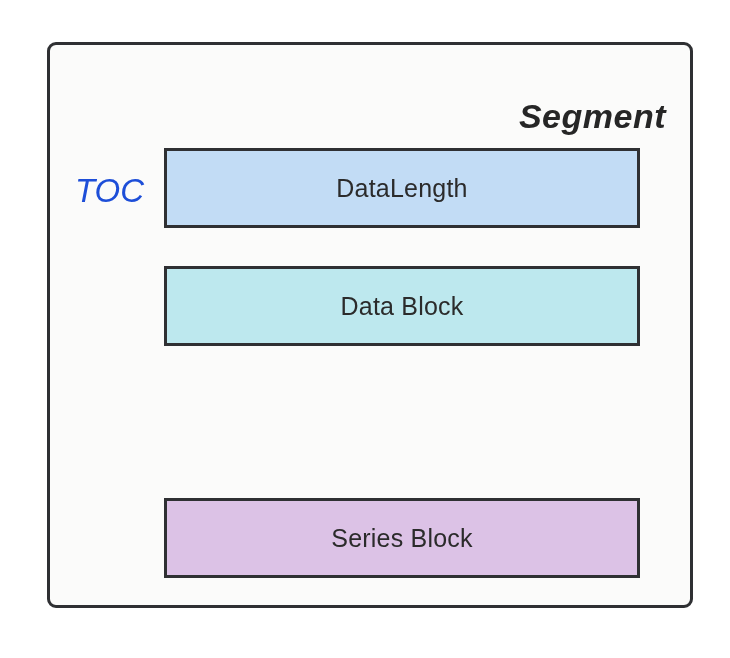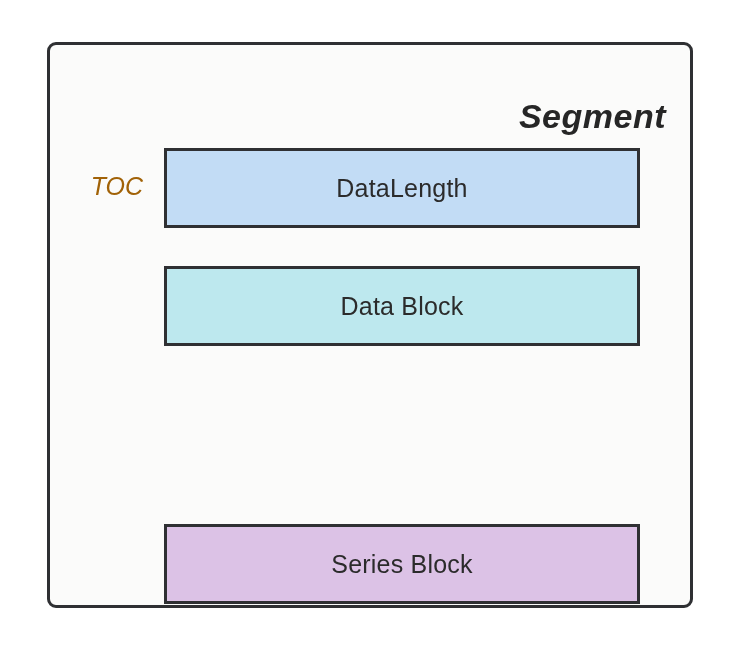--- a/index.html
+++ b/index.html
@@ -47,24 +47,24 @@
     letter-spacing: 0.5px;
     white-space: nowrap;
   }
 
   
   .toc-label {
     position: absolute;
     left: 75px;
     top: 172px;
     width: 68px;
-    text-align: right;
-    font-size: 25px;
+    text-align: left;
+    font-size: 33px;
     font-style: italic;
-    color: #a16207;
+    color: #1d4ed8;
     white-space: nowrap;
   }
 
   
   .block {
     position: absolute;
     left: 164px;
     width: 476px;
     height: 80px;
     box-sizing: border-box;
@@ -85,21 +85,21 @@
     white-space: nowrap;
   }
 
   .block-cell + .block-cell {
     border-left: 3px solid #2f3033;
   }
 
   #block-toc   { top: 148px; }
   #block-data  { top: 266px; }
   #block-label { top: 388px; }
-  #block-series{ top: 524px; text-align: center; }
+  #block-series{ top: 498px; text-align: center; }
 </style>
 </head>
 <body>
 
 <div id="diagram-canvas">
 
   <div class="segment-container" style="background: rgb(251, 251, 250); border-color: rgb(47, 48, 51);">
     <div class="segment-title">Segment</div>
   </div>
 

